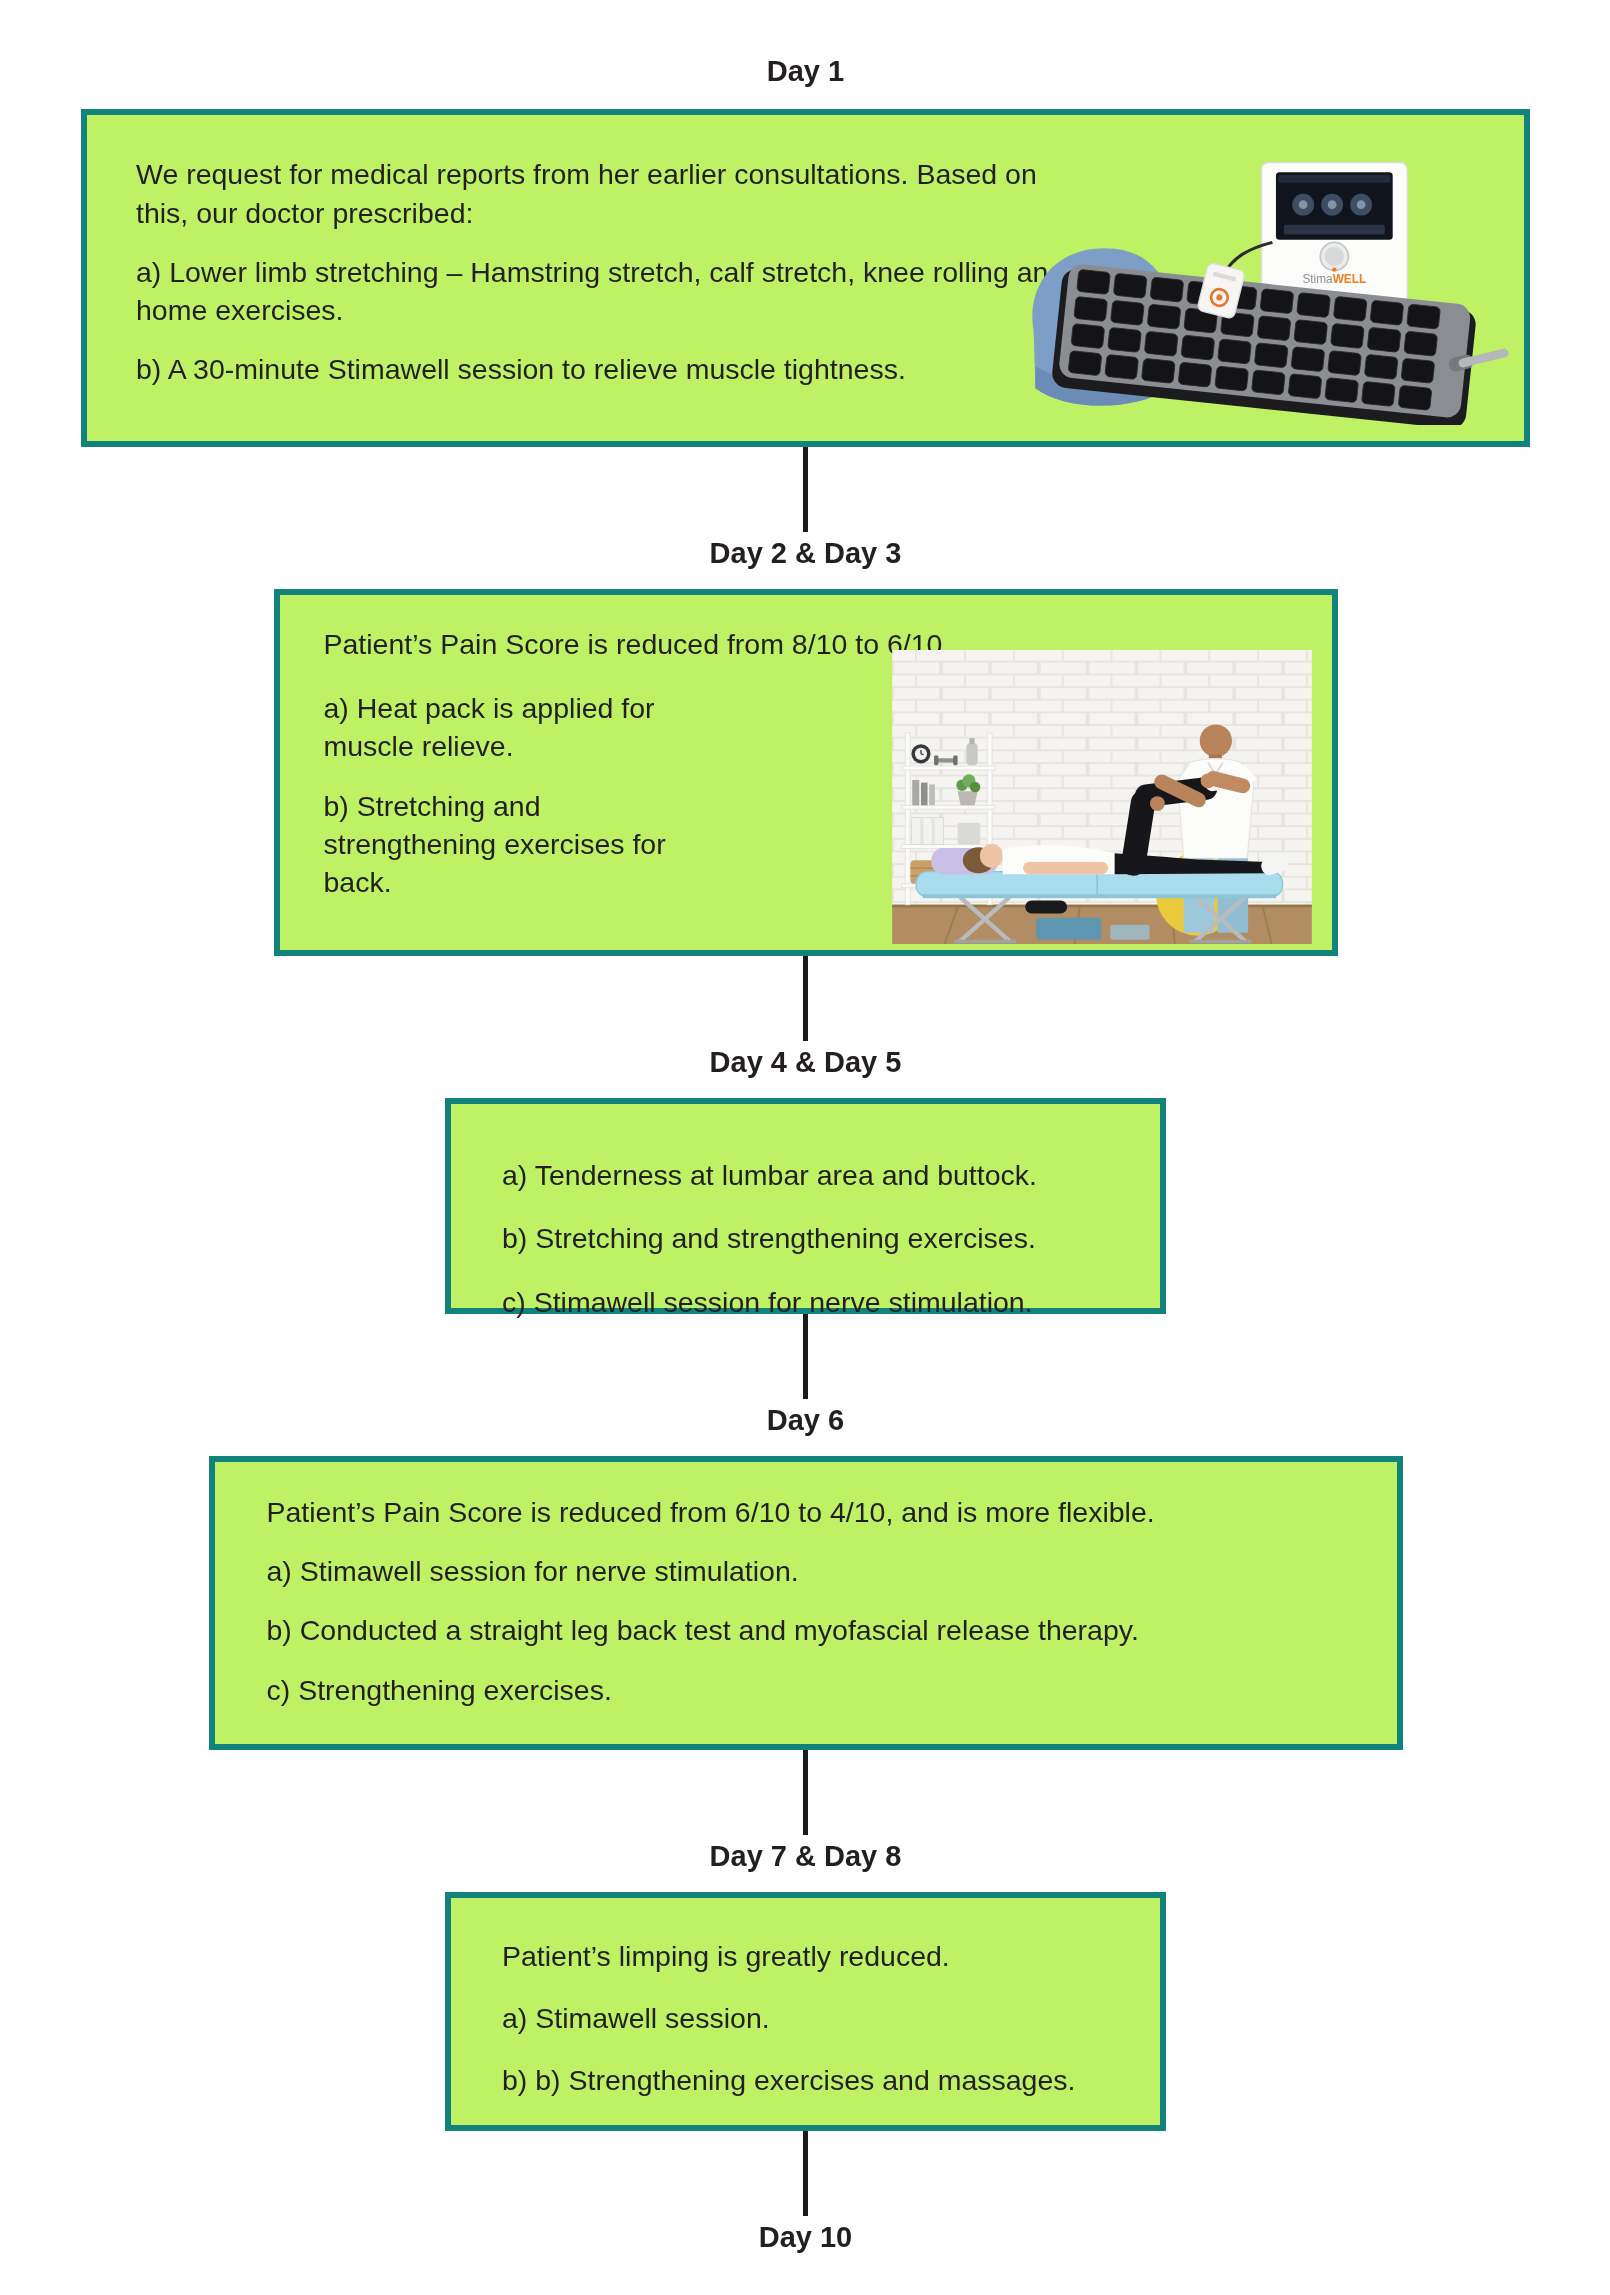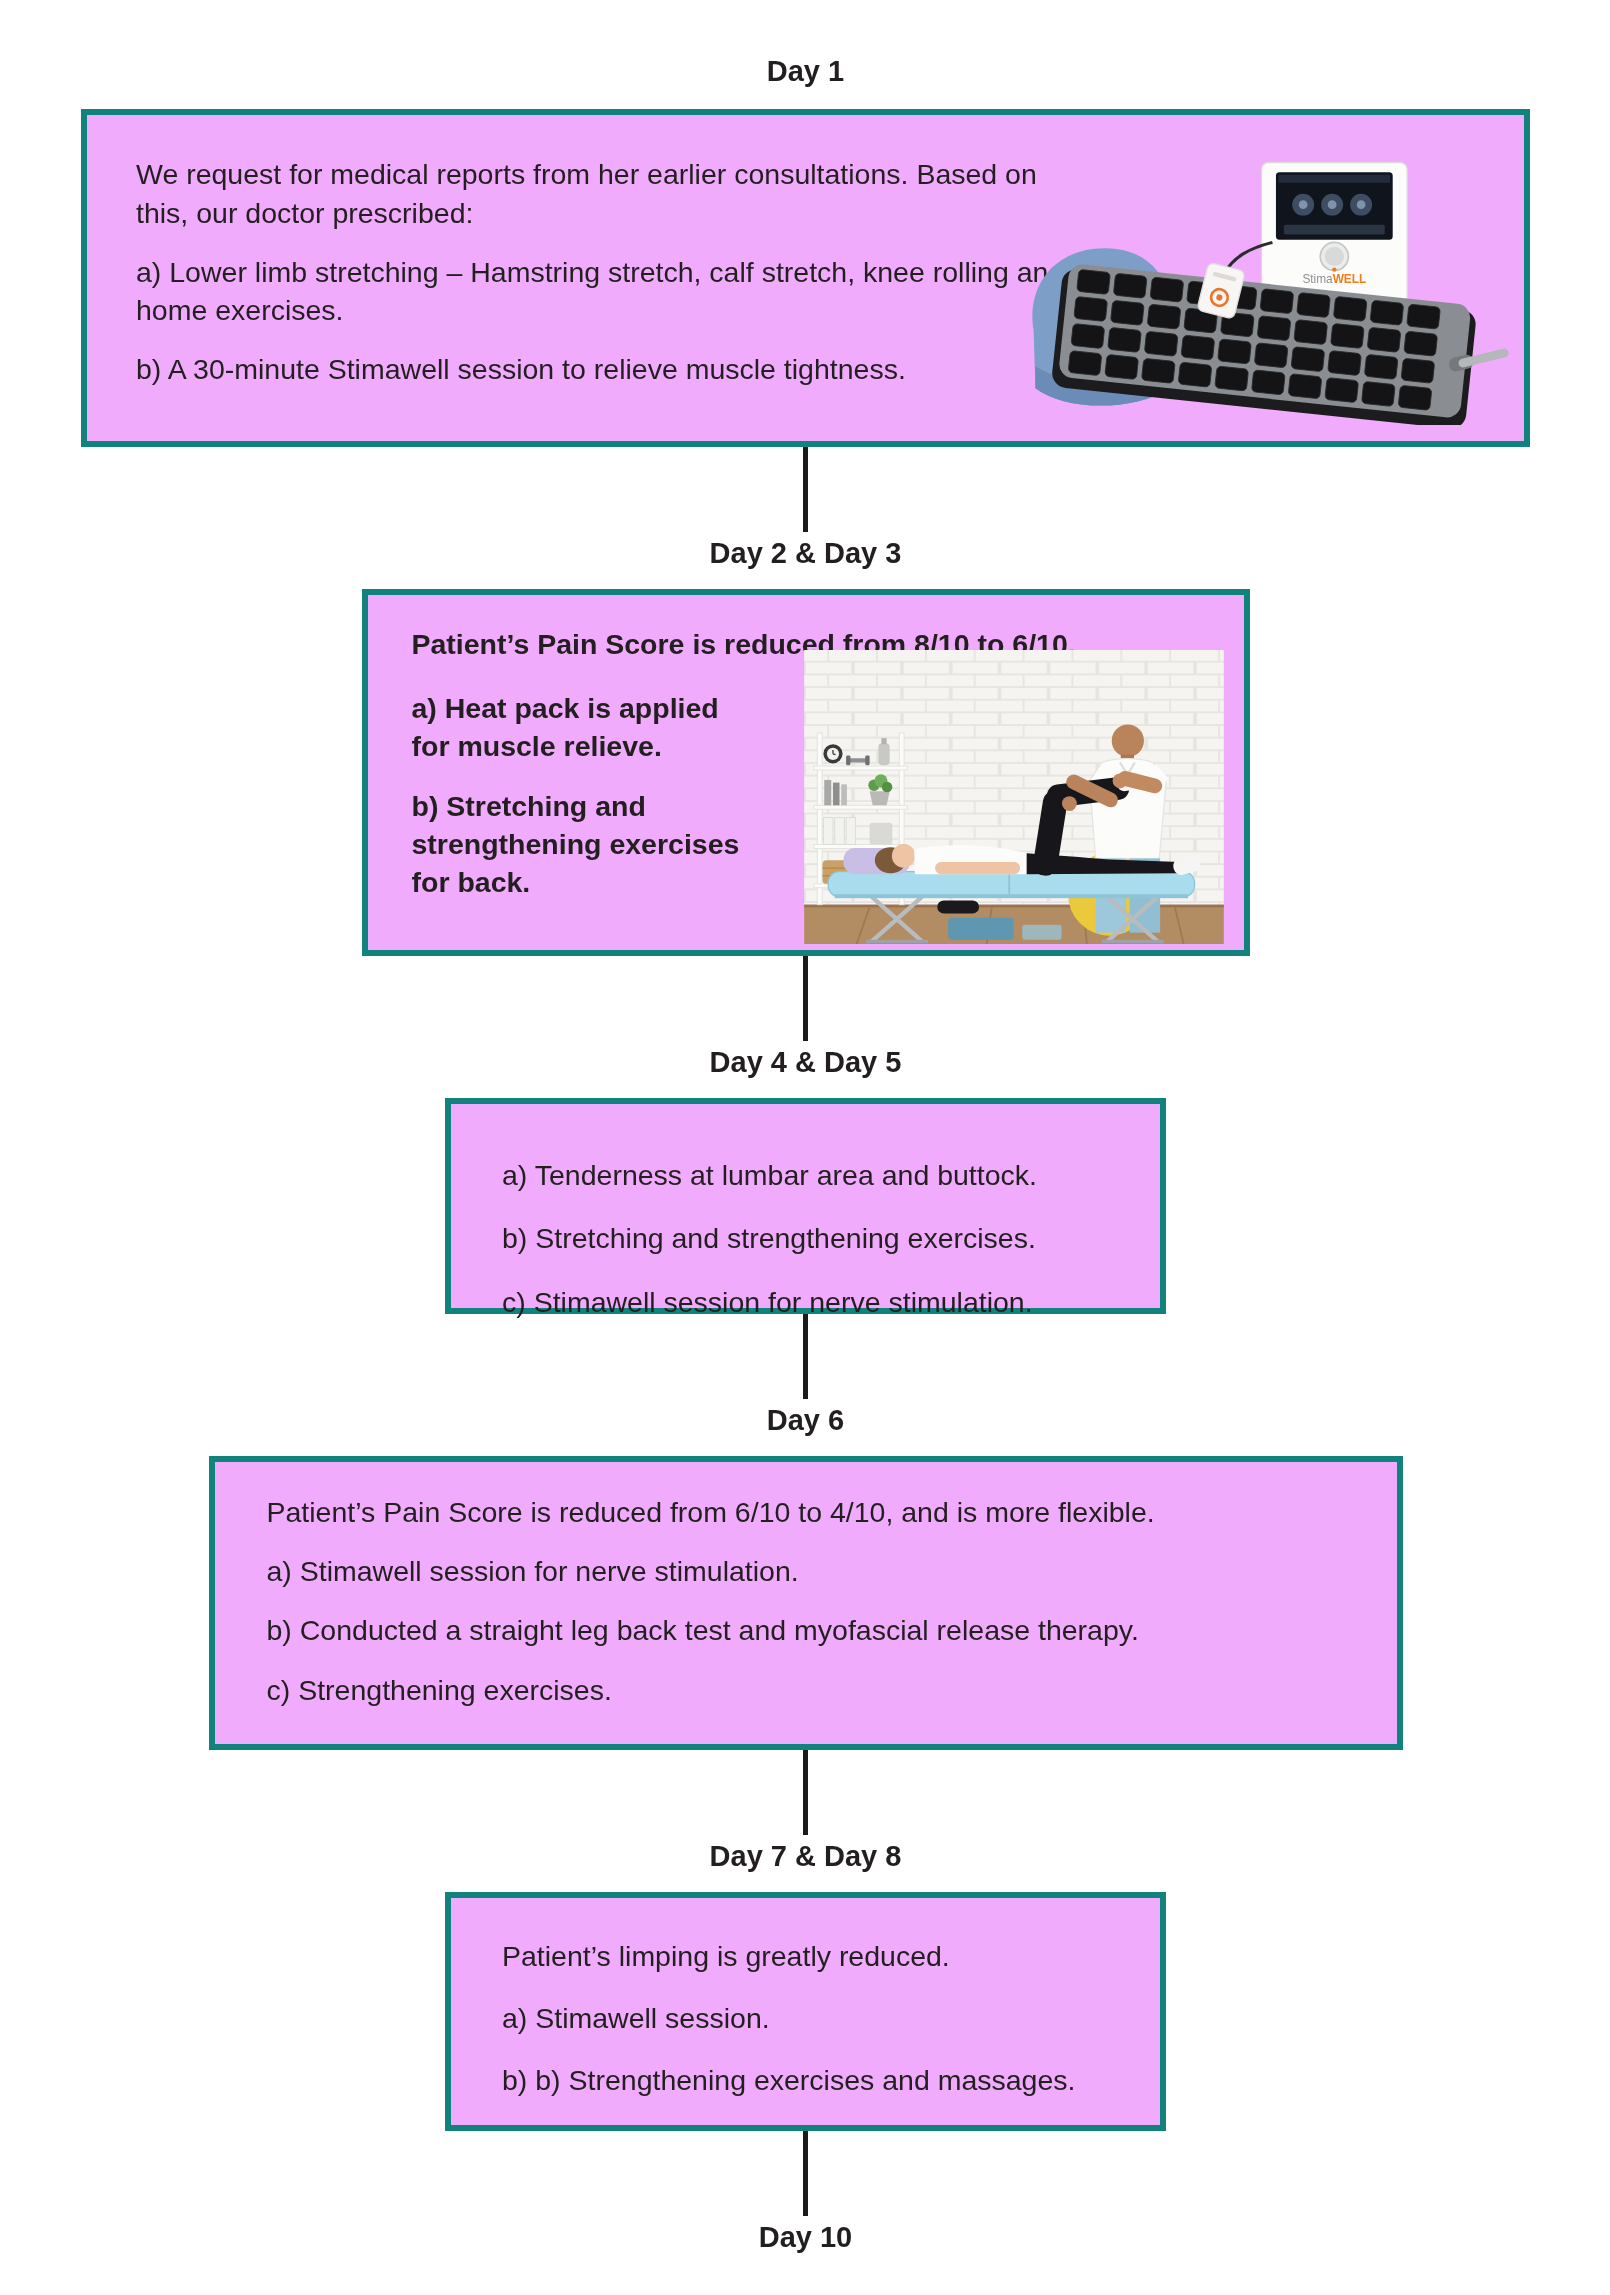--- a/index.html
+++ b/index.html
@@ -11,29 +11,29 @@
     font-family:"Liberation Sans","DejaVu Sans",sans-serif;
     color:#231F20;
   }
   .day-label{
     font-size:29px;font-weight:700;text-align:center;line-height:1.2;
     margin:3.7px auto 0;letter-spacing:0;
   }
   .first-label{margin-top:54px;}
   .connector{width:5px;height:85px;background:#1b1b1b;margin:0 auto;}
   .box{
-    border:6px solid #12837C;background:#f0abfc;margin:18.4px auto 0;
+    border:6px solid #12837C;background:#bef264;margin:18.4px auto 0;
     box-sizing:border-box;position:relative;
   }
   .bodytext{font-size:28.5px;line-height:1.34;}
   .b1{width:1449px;height:338px;margin-top:20.7px;}
   .b1-text{position:absolute;left:49px;top:40px;width:946px;}
   .b1-text p{margin:0 0 21px;}
   .device-art{position:absolute;top:44px;right:13px;width:514px;height:266px;}
-  .b2{width:888px;height:367px;font-weight:bold;}
+  .b2{width:1064px;height:367px;}
   .b2-text{position:absolute;left:44px;top:30px;width:808px;}
   .b2-intro{margin:0 0 25px;}
   .b2-item{width:350px;margin:0 0 22px;}
   .photo-art{position:absolute;right:18.4px;top:55px;width:422px;height:294px;}
   .b3{width:721px;height:216px;padding:52px 26px 0 51px;}
   .stack-item{margin:0 0 25px;}
   .b4{width:1194px;height:294px;padding:31px 37px 0 52px;}
   .b4 .stack-item{margin-bottom:21px;}
   .b5{width:721px;height:239px;padding:39px 42px 0 51px;}
   .b5 .stack-item{margin-bottom:24px;}

